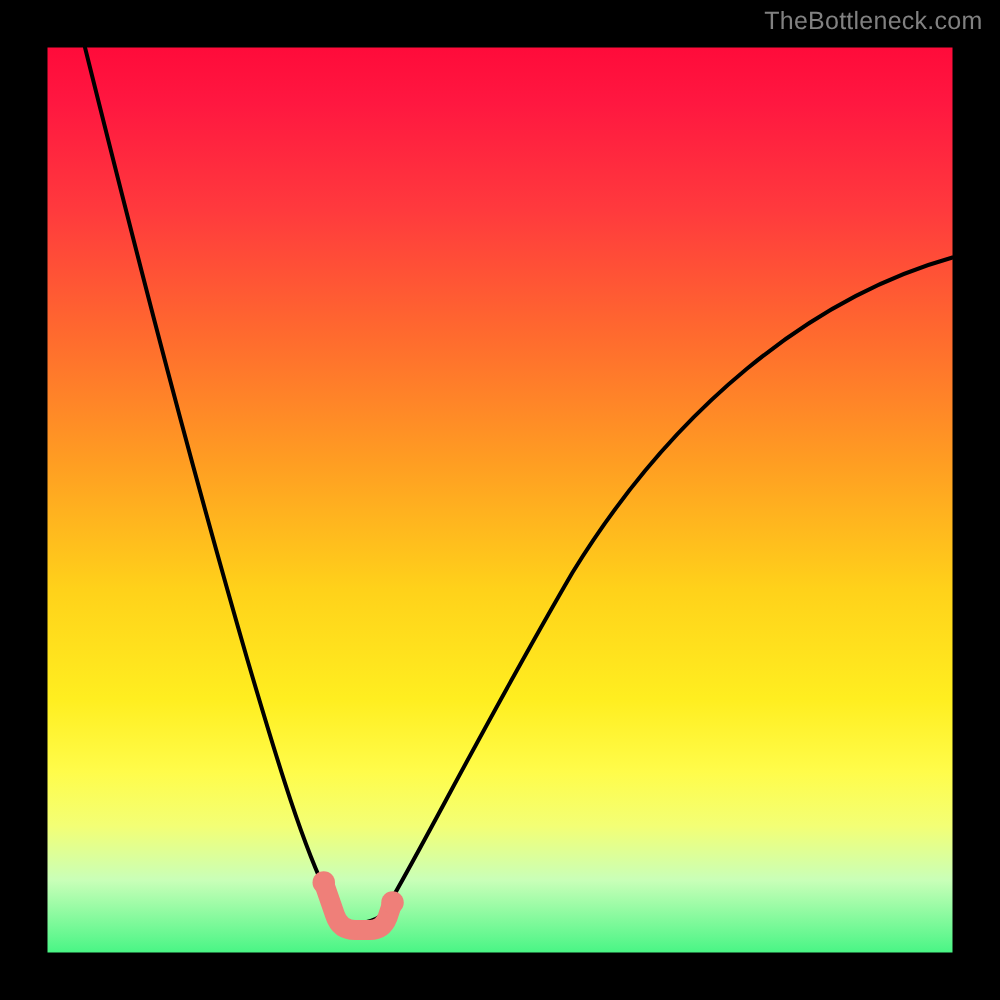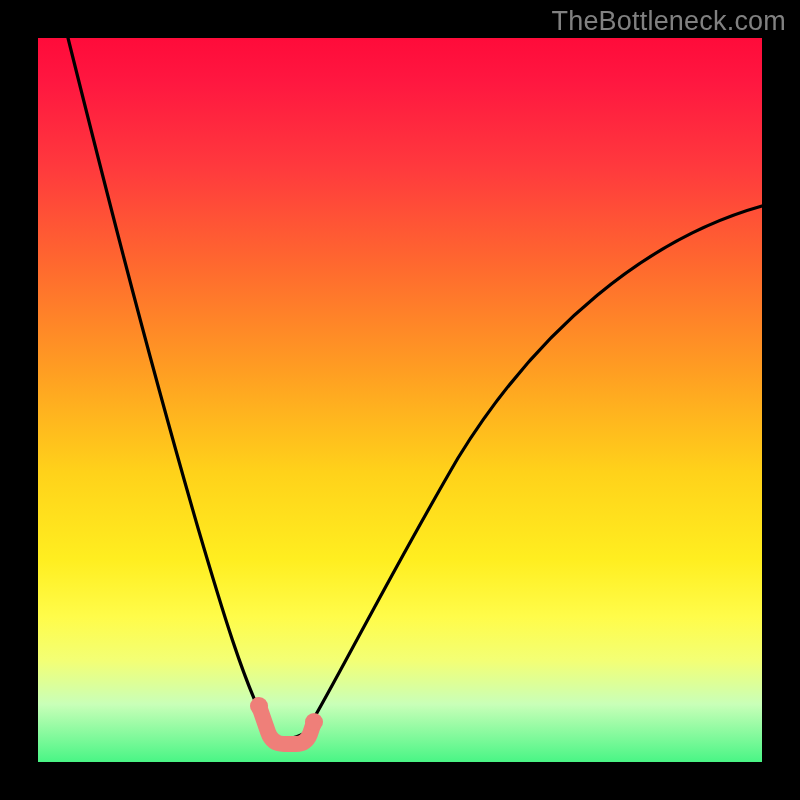--- a/index.html
+++ b/index.html
@@ -39,21 +39,21 @@
       #f3ff75 86%,
       #c9ffb8 92%,
       #49f585 100%
     );
   }
   .watermark {
     position: absolute;
     top: 6px;
     right: 14px;
     color: #818181;
-    font-size: 27px;
+    font-size: 20px;
     font-weight: 500;
     letter-spacing: 0.2px;
     user-select: none;
   }
   svg.curve {
     position: absolute;
     left: 0;
     top: 0;
     width: 724px;
     height: 724px;

